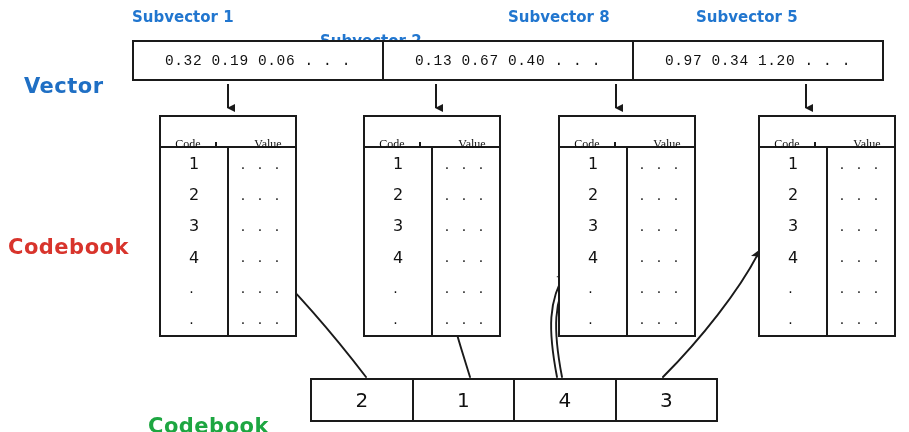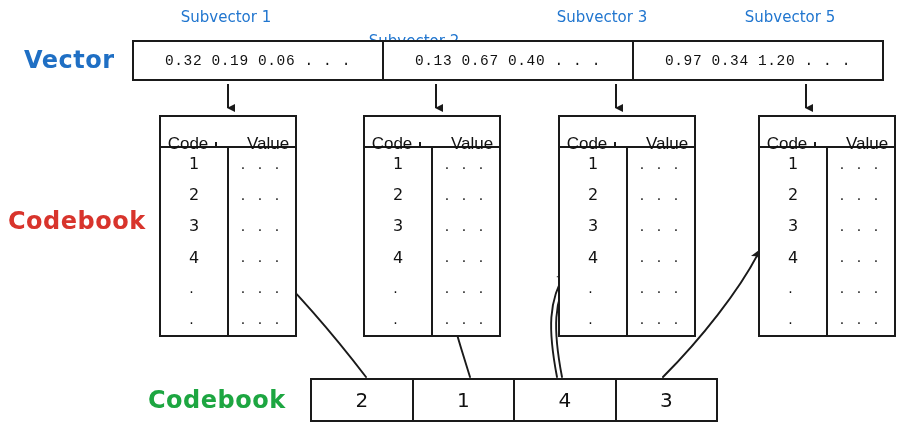--- a/index.html
+++ b/index.html
@@ -25,35 +25,35 @@
     width: 909px;
     height: 432px;
     pointer-events: none;
   }
   .abs { position: absolute; }
 
   
   .side-label {
     font-family: "DejaVu Sans", sans-serif;
     font-weight: bold;
-    font-size: 24px;
+    font-size: 21px;
     letter-spacing: 0.5px;
     white-space: nowrap;
+    margin-top: 28px;
   }
   .lbl-vector   { color: #1f6fc4; left: 24px;  top: 46px; }
   .lbl-codebook { color: #d8342c; left: 8px;   top: 207px; }
   .lbl-quantized{ color: #1da641; left: 148px; top: 386px; }
 
   
   .subcap {
     color: #2176cf;
     font-family: "DejaVu Sans", sans-serif;
     font-size: 15px;
-    font-weight: 400;
-    text-align: center;
+    font-weight: 700;
     white-space: nowrap;
     top: 8px;
   }
 
   
   #vector-strip {
     left: 132px;
     top: 40px;
     width: 752px;
     height: 41px;
@@ -90,22 +90,22 @@
     height: 31px;
     border-bottom: 2px solid #1a1a1a;
     display: flex;
     box-sizing: border-box;
   }
   .cbhead > div {
     flex: 1 1 0;
     display: flex;
     align-items: center;
     justify-content: center;
-    font-family: Liberation Sans, sans-serif;
-    font-size: 17px;
+    font-family: Liberation Serif, serif;
+    font-size: 12px;
     color: #111;
     box-sizing: border-box;
     margin-top: 25px;
   }
   .cbhead > div + div { border-left: 2px solid #1a1a1a; padding-left: 24px; }
   .cbbody {
     flex: 1 1 auto;
     display: flex;
     box-sizing: border-box;
   }
@@ -185,21 +185,21 @@
       <path d="M 663,377 C 700,340 740,290 760,250" marker-end="url(#tri-head)"></path>
     </g>
   </svg>
 
   <div class="abs side-label lbl-vector">Vector</div>
   <div class="abs side-label lbl-codebook">Codebook</div>
   <div class="abs side-label lbl-quantized">Codebook</div>
 
   <div class="abs subcap" style="left:132px; width:188px;">Subvector 1</div>
   <div class="abs subcap" style="left:320px; width:188px;margin-top:24px;">Subvector 2</div>
-  <div class="abs subcap" style="left:508px; width:188px;">Subvector 3</div>
+  <div class="abs subcap" style="left:508px; width:188px;">Subvector 8</div>
   <div class="abs subcap" style="left:696px; width:188px;">Subvector 5</div>
 
   <div class="abs" id="vector-strip">
     <div class="vcell">0.32  0.19  0.06 . . .</div>
     <div class="vcell">0.13  0.67  0.40 . . .</div>
     <div class="vcell">0.97  0.34  1.20 . . .</div>
   </div>
 
   <div class="abs cbtable" style="left:159px;">
     <div class="cbhead">

